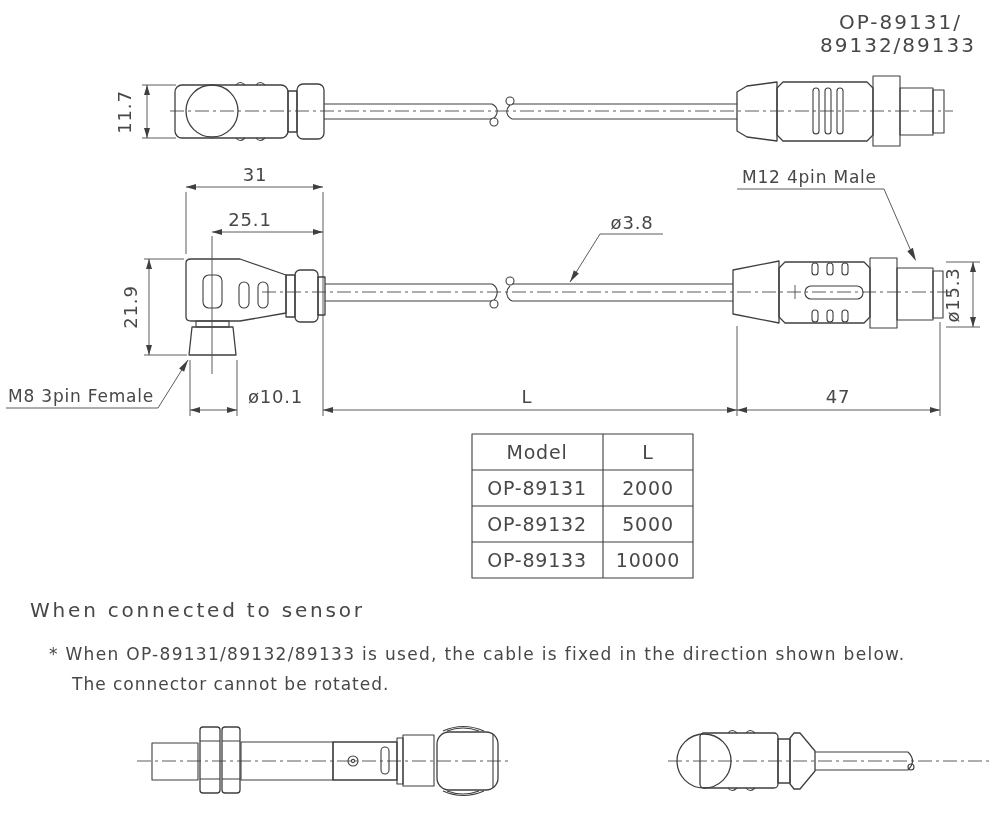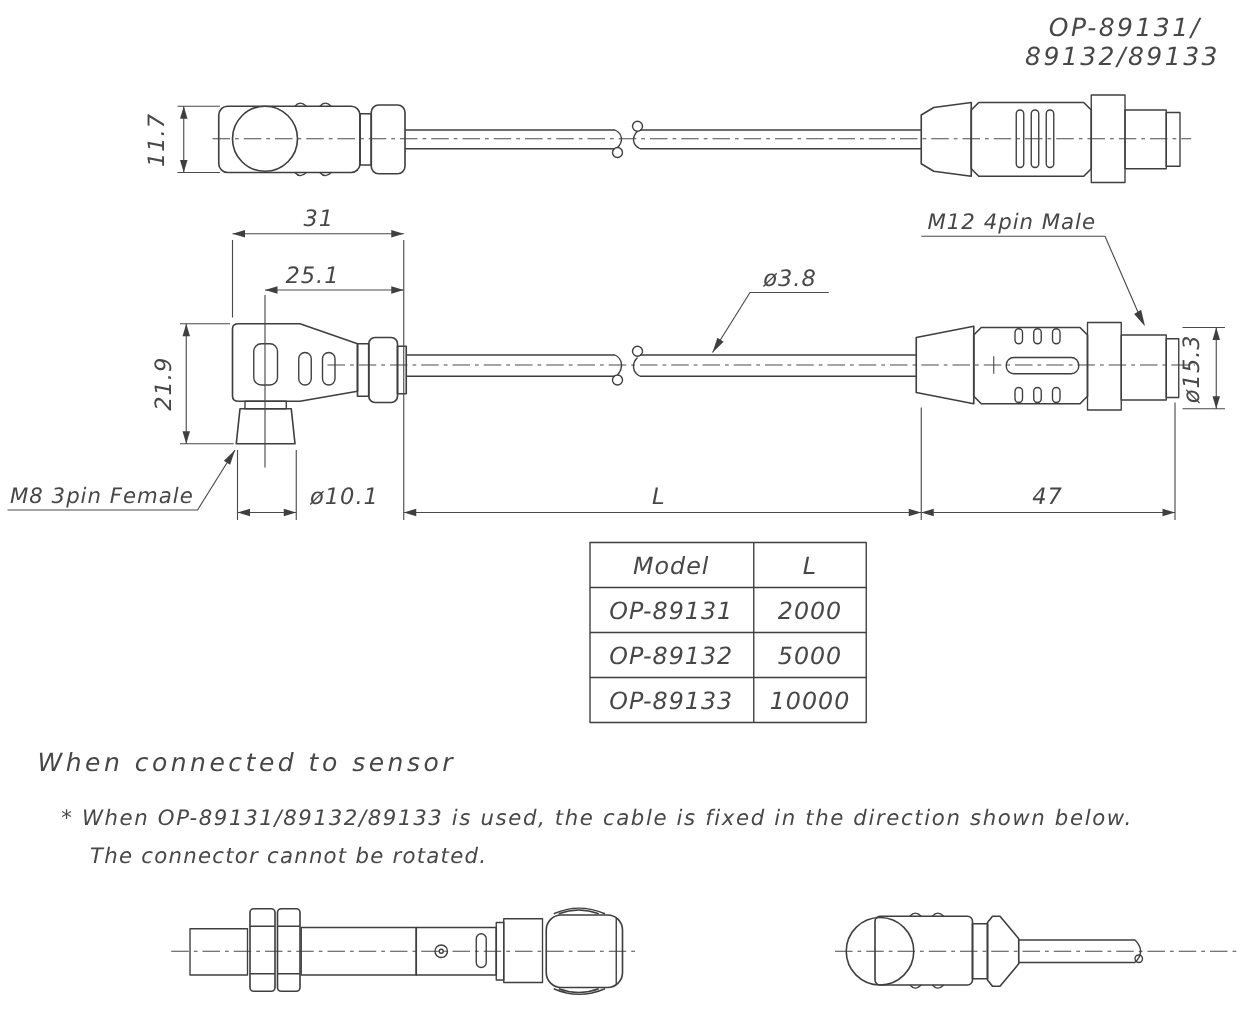--- a/index.html
+++ b/index.html
@@ -1,17 +1,17 @@
 <!DOCTYPE html>
 <html><head>
 <meta charset="utf-8">
 <style>
   html,body{margin:0;padding:0;background:#ffffff;}
   .stage{position:relative;width:1000px;height:822px;background:#fff;overflow:hidden;
-         font-family:"DejaVu Sans",sans-serif;font-style:italic;}
+         font-family:"DejaVu Sans",sans-serif;}
   svg{position:absolute;left:0;top:0;}
   svg text{font-family:"DejaVu Sans",sans-serif;fill:#474747;}
   .ln{fill:none;stroke:#3f3f3f;stroke-width:1.3;stroke-linejoin:round;stroke-linecap:round;}
   .ln2{fill:none;stroke:#3f3f3f;stroke-width:1.1;stroke-linejoin:round;}
   .dim{fill:none;stroke:#4a4a4a;stroke-width:0.9;}
   .cl{fill:none;stroke:#4a4a4a;stroke-width:0.9;stroke-dasharray:14 4 3 4;}
   .ar{fill:#3f3f3f;stroke:none;}
   .t20{font-size:20px;letter-spacing:2px;}
   .t19{font-size:19px;letter-spacing:0.8px;}
   .t18{font-size:18px;letter-spacing:0.8px;}

